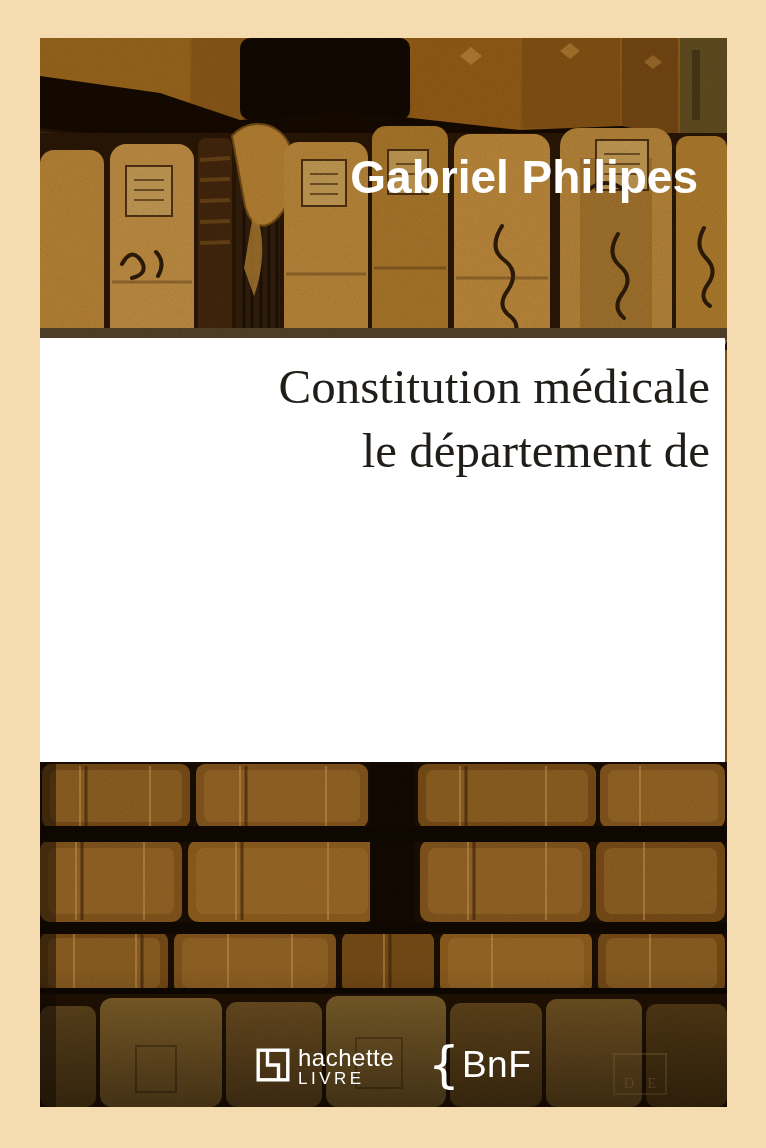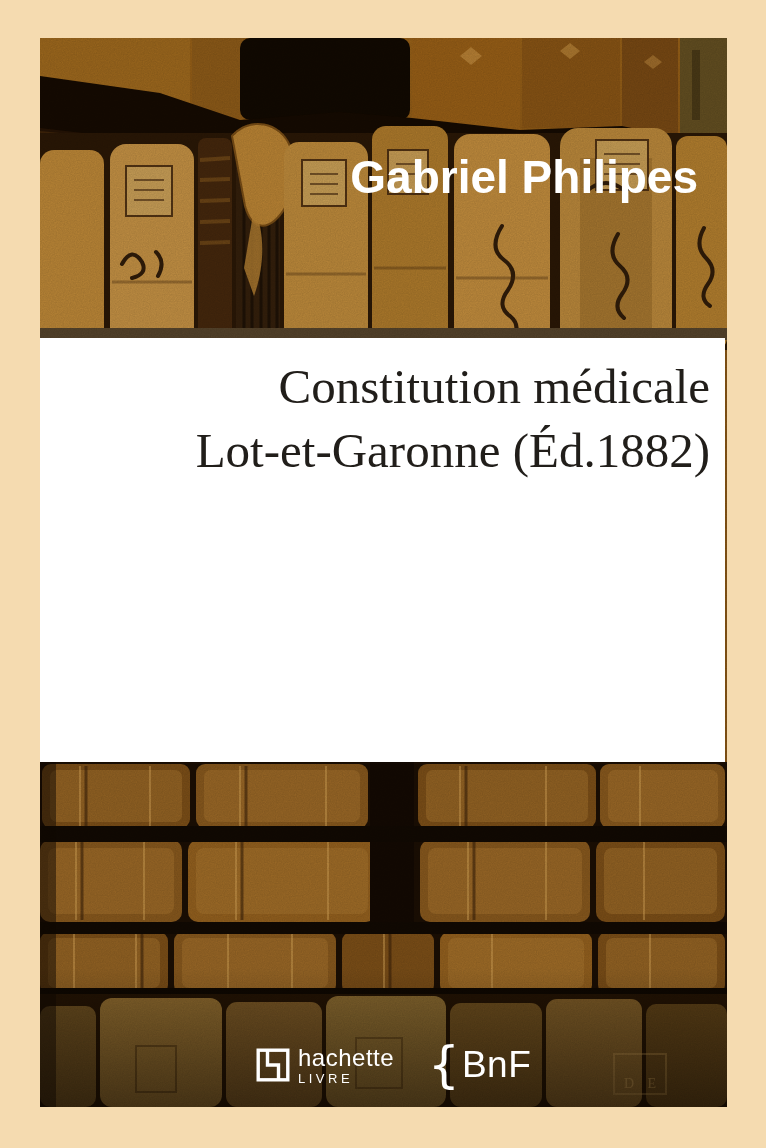--- a/index.html
+++ b/index.html
@@ -27,21 +27,21 @@
     font-weight:400;color:#211E1A;
     font-size:49px;line-height:64px;text-align:right;white-space:nowrap;
   }
   .logos{
     position:absolute;left:256px;top:1044px;
     display:flex;align-items:center;color:#fff;
   }
   .hachette{display:flex;align-items:center;}
   .hachette-words{margin-left:8px;display:flex;flex-direction:column;}
   .hachette-name{font-size:24px;line-height:26px;letter-spacing:0.5px;}
-  .hachette-sub{font-size:13px;letter-spacing:3.5px;line-height:13px;margin-top:1px;}
+  .hachette-sub{font-size:17px;letter-spacing:3.5px;line-height:13px;margin-top:1px;}
   .bnf{display:flex;align-items:center;margin-left:34px;}
   .bnf-brace{font-size:50px;line-height:40px;font-family:"DejaVu Sans",sans-serif;}
   .bnf-name{font-size:37px;font-weight:normal;margin-left:2px;letter-spacing:0.5px;}
 </style>
 </head>
 <body>
 
 <div class="cover">
 
   <div class="photo">
@@ -238,21 +238,21 @@
       <rect x="0" y="724" width="16" height="345" fill="#0f0802" opacity="0.5"></rect>
 
       <rect x="0" y="0" width="687" height="1069" filter="url(#grain)" opacity="0.15"></rect>
     </svg>
   </div>
 
   <div class="author">Gabriel Philipes</div>
 
   <div class="title-band">
     <div class="line">Constitution médicale</div>
-    <div class="line">Lot-et-Garonne (Éd.1882)</div>
+    <div class="line">le département de</div>
   </div>
 
   <div class="logos">
     <div class="hachette">
       <svg width="34" height="36" viewBox="0 0 34 36">
         <g stroke="#ffffff" stroke-width="3.4" fill="none">
           <rect x="2.2" y="3.2" width="29.6" height="29.6"></rect>
           <polyline points="11.5,3.2 11.5,18 22.5,18 22.5,32.8"></polyline>
         </g>
       </svg>

